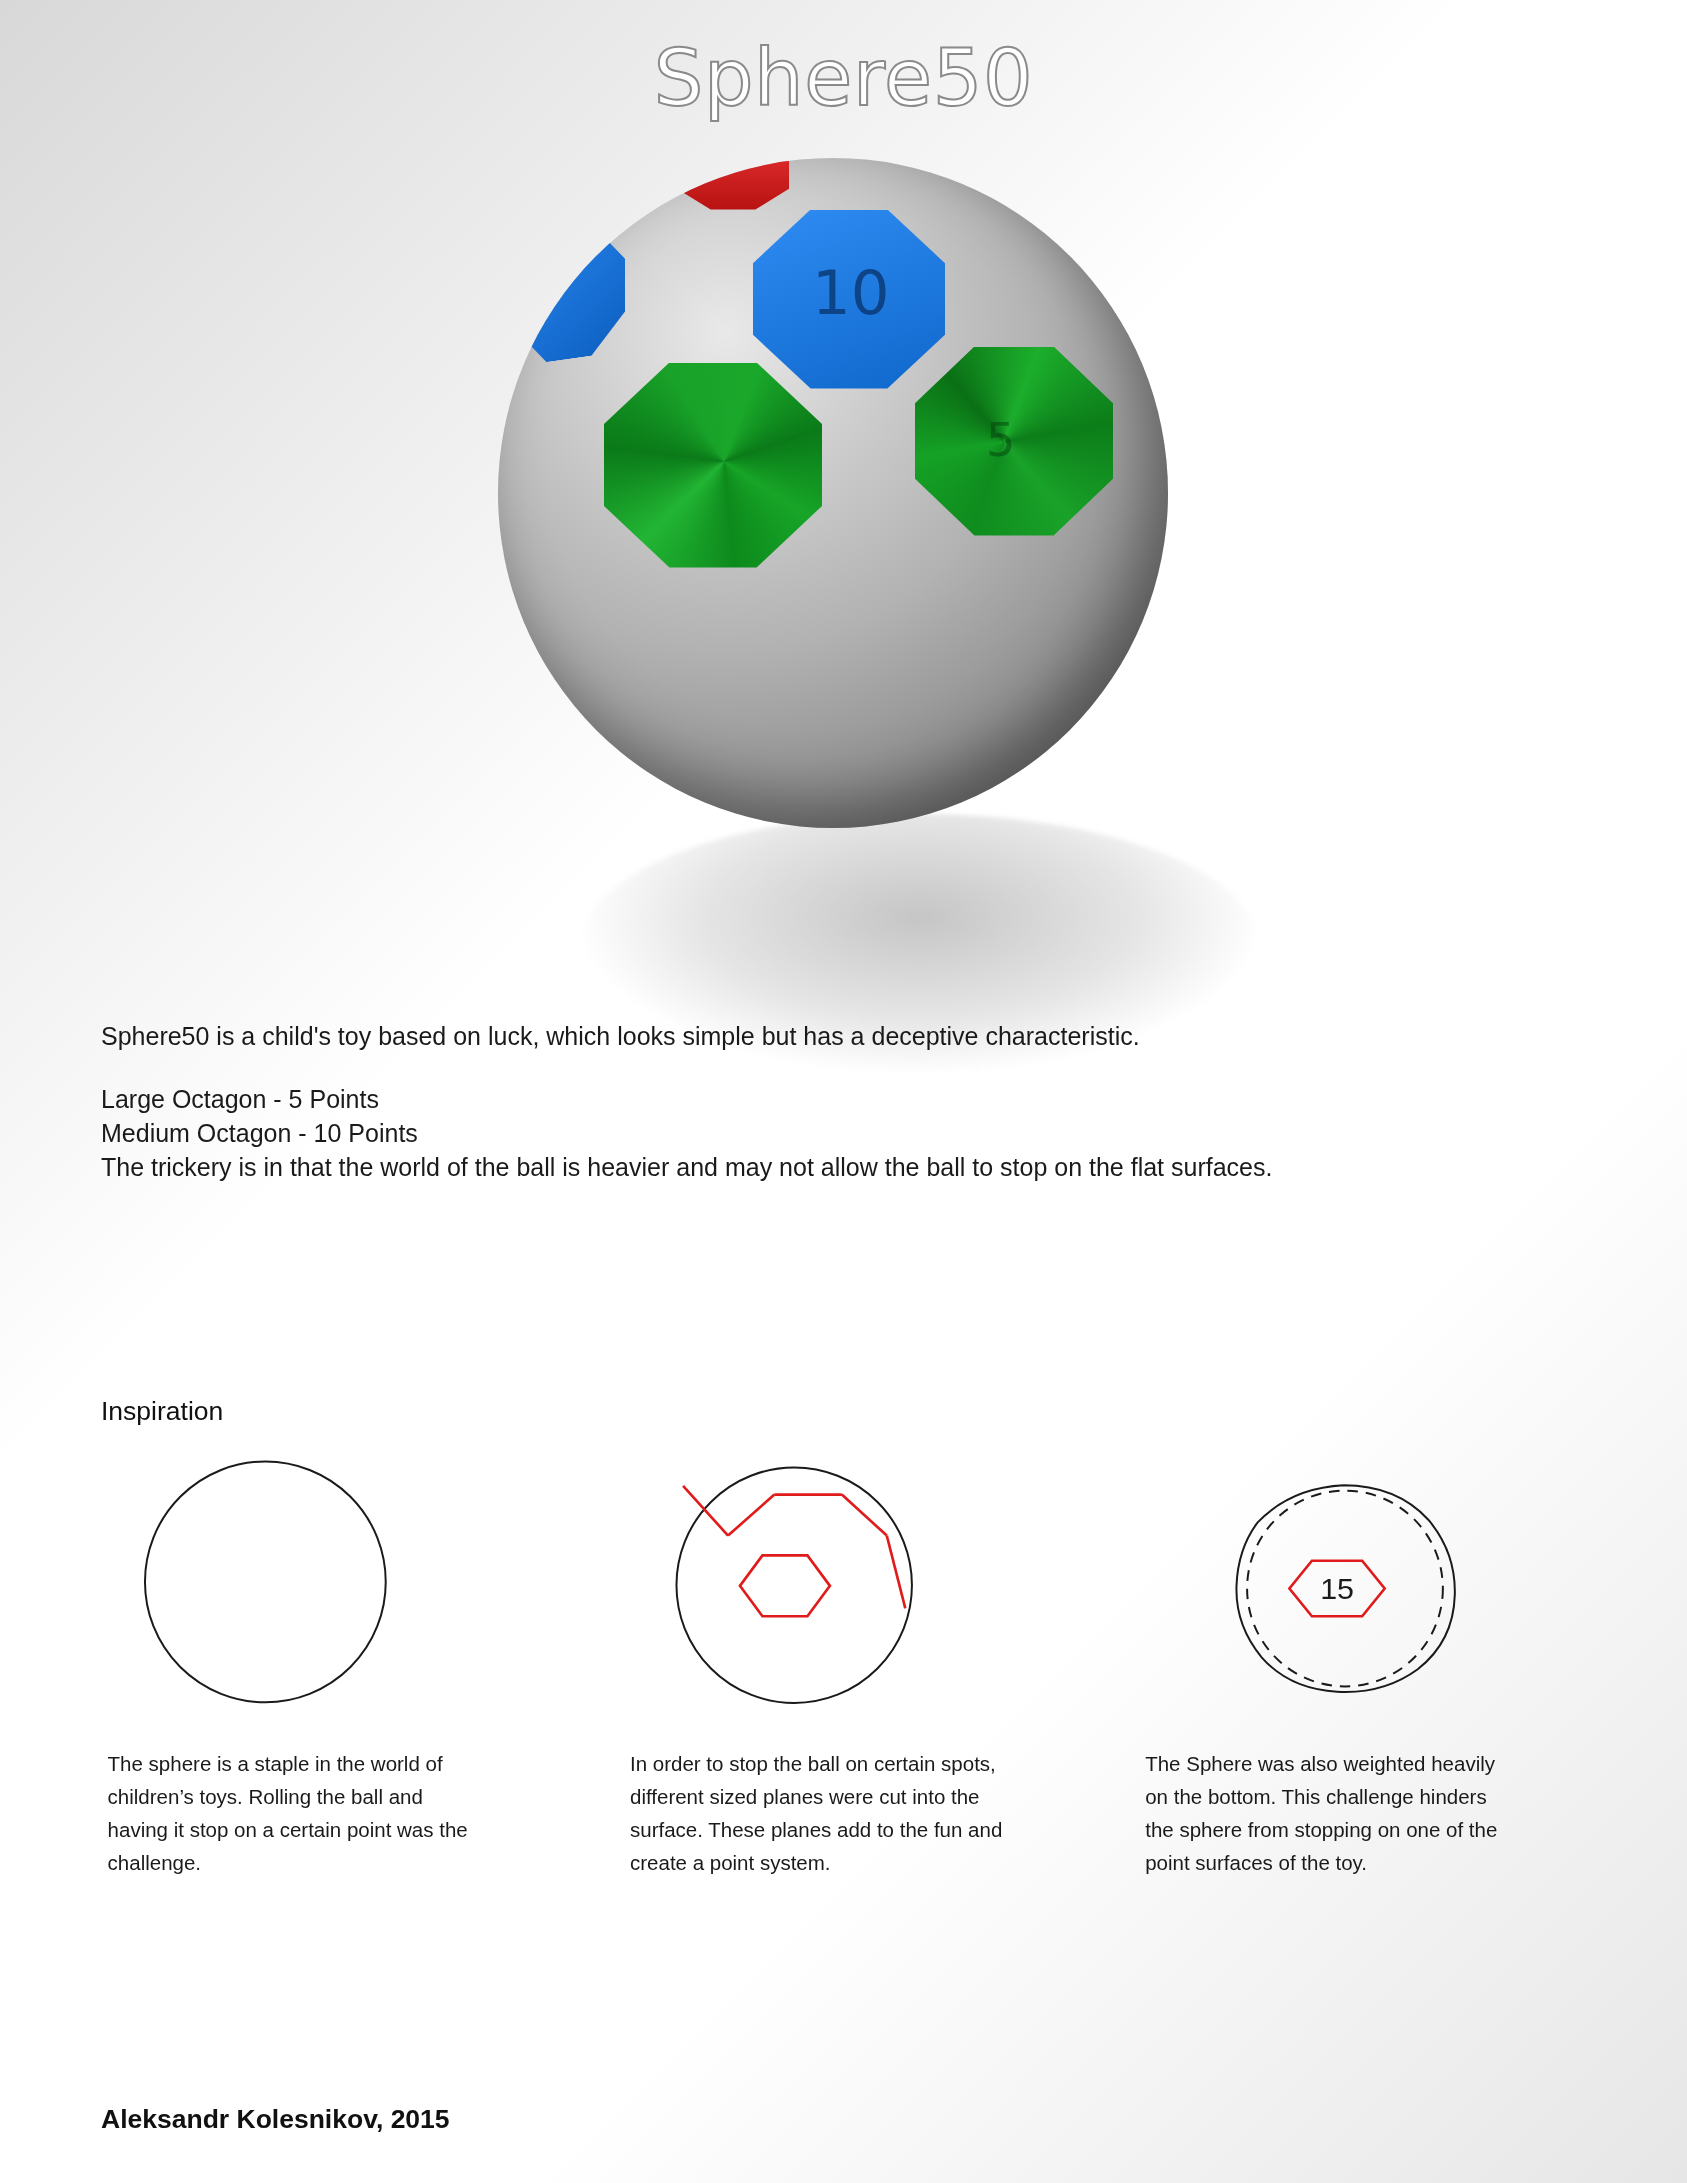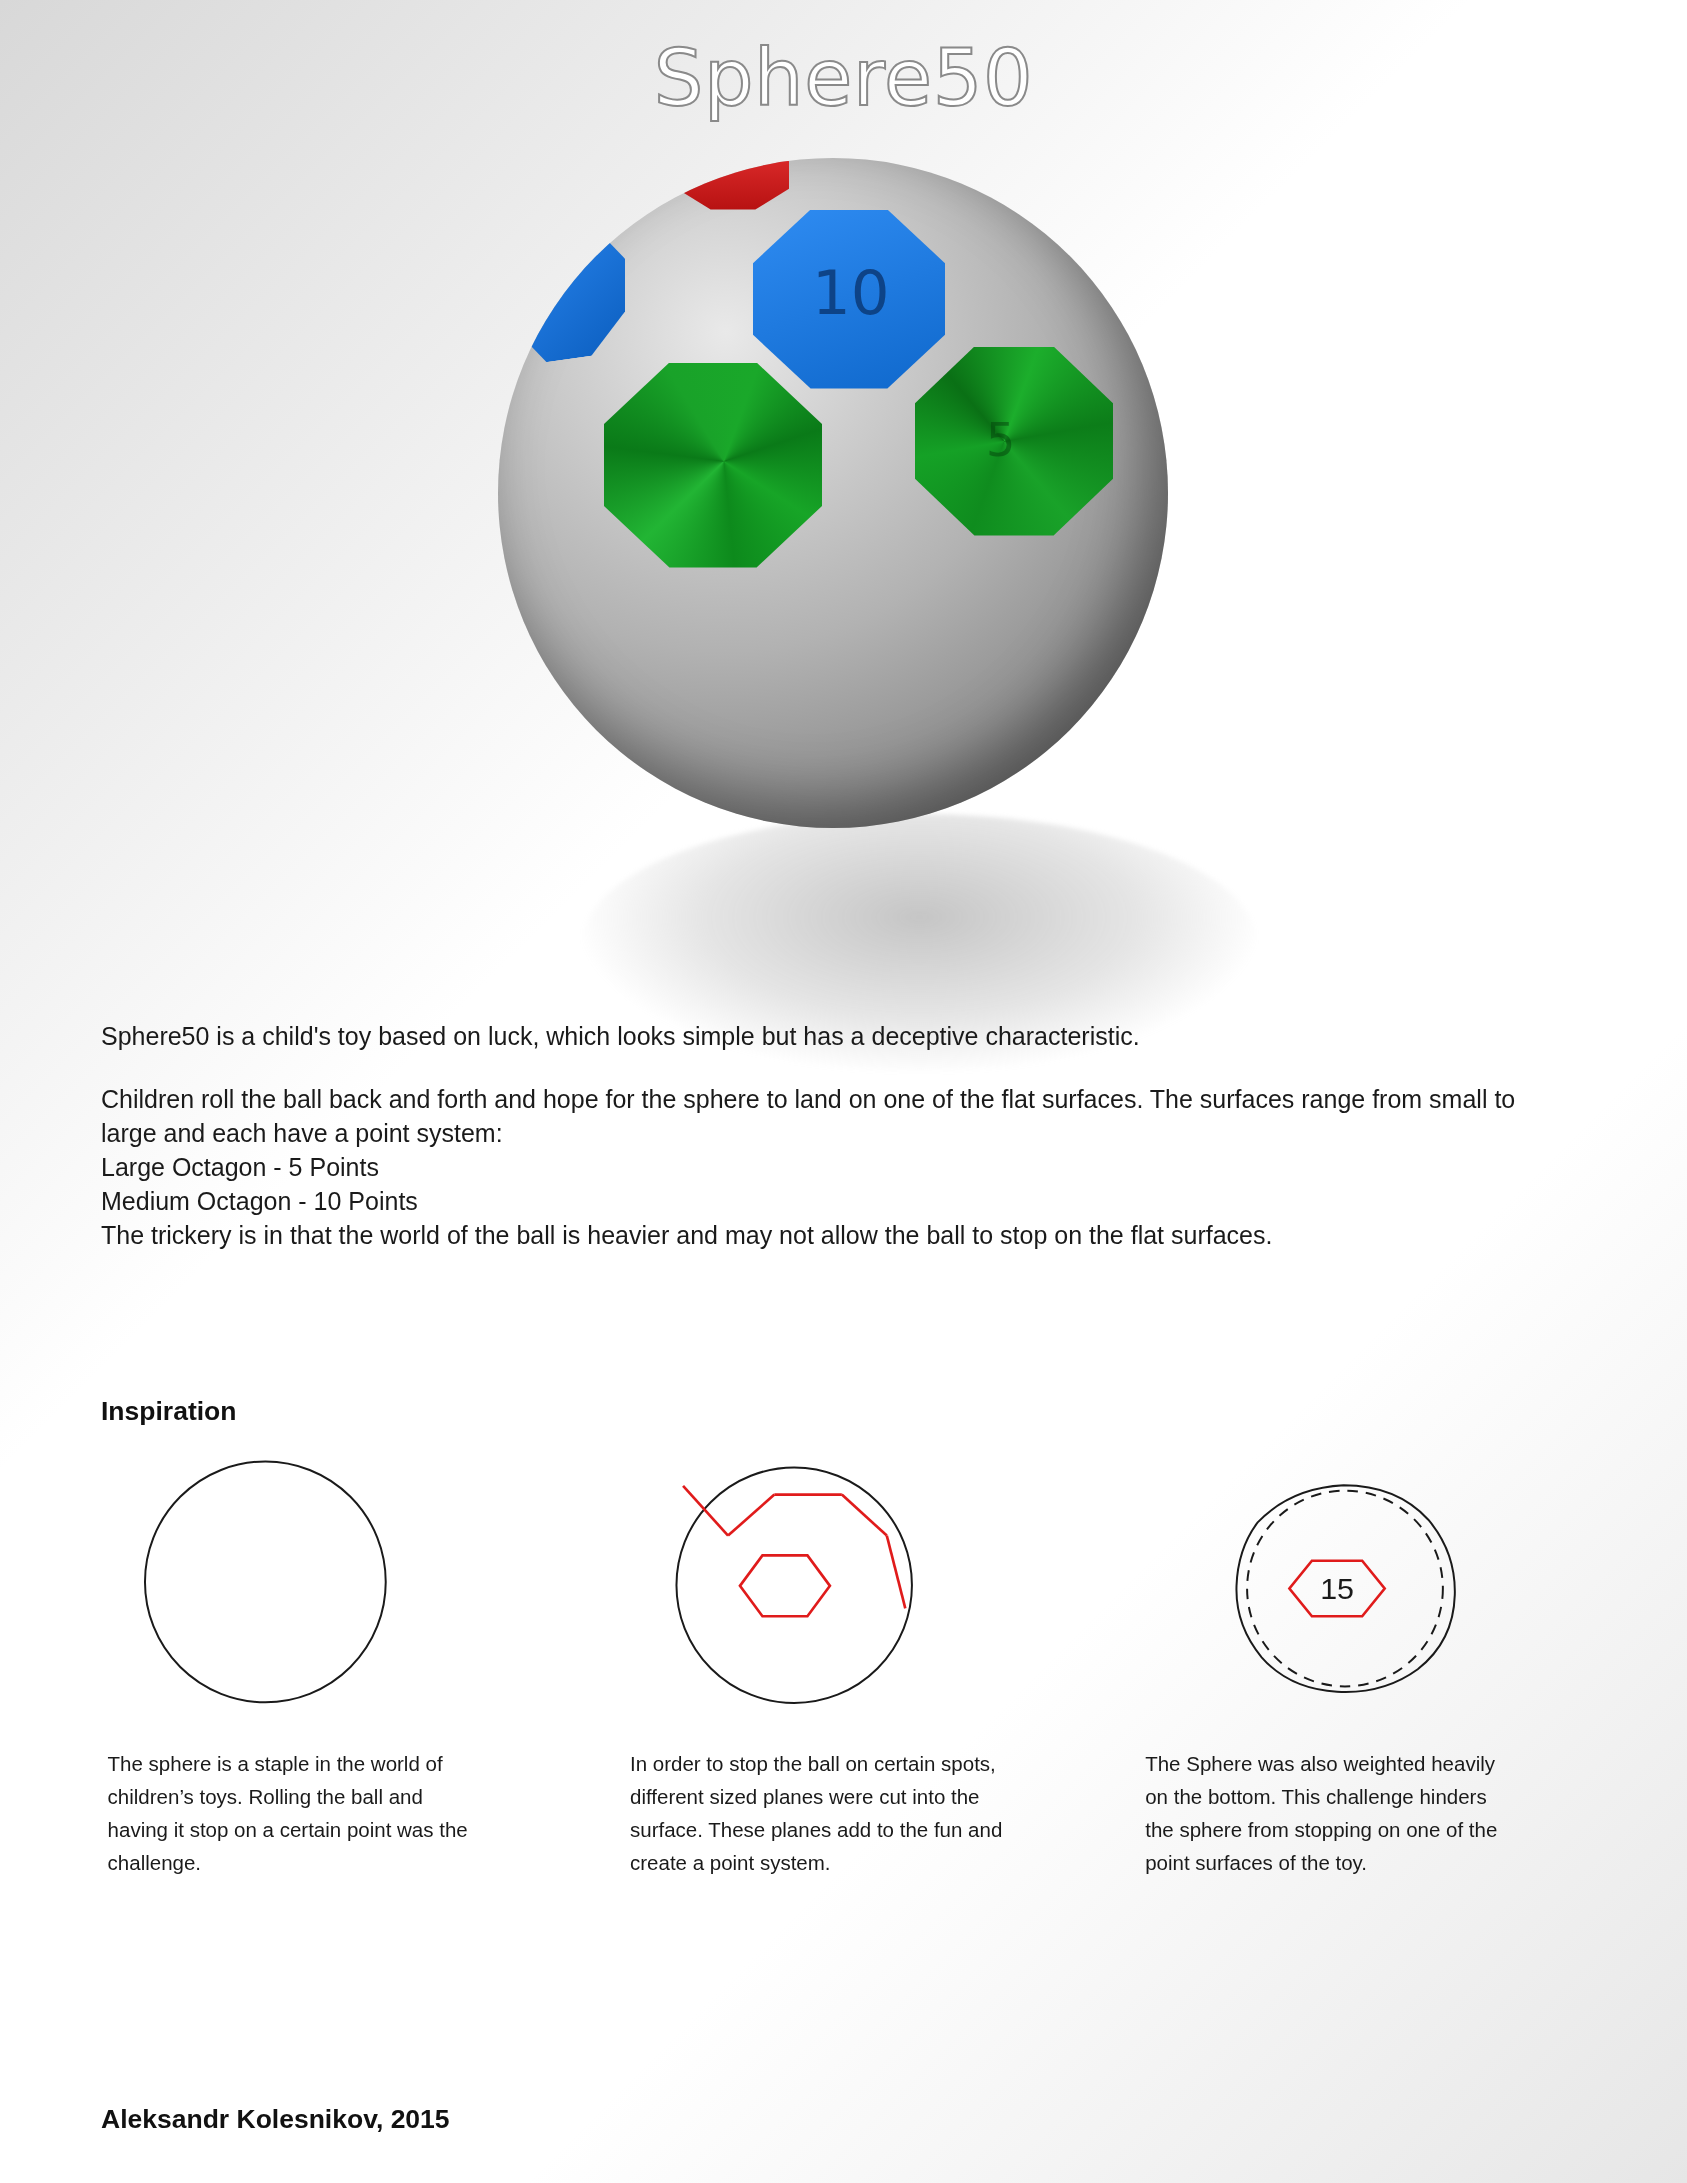--- a/index.html
+++ b/index.html
@@ -100,21 +100,21 @@
     margin: 0 0 29px 0;
   }
   .body-copy p.tight {
     margin: 0;
   }
   .section-head {
     position: absolute;
     left: 101px;
     top: 1396px;
     font-size: 26.5px;
-    font-weight: bold;
+    font-weight: normal;
     color: #111111;
   }
 
   
   .insp-row {
     position: absolute;
     left: 93px;
     top: 1456px;
     width: 1502px;
     height: 516px;
@@ -180,21 +180,20 @@
         <div class="facet oct" style="left:417px; top:189px; width:198px; height:189px; background:
                conic-gradient(from 200deg at 45% 50%, #0f8c1e, #15a126, #0a7015, #1cae2c, #0c7d19, #19a229, #0f8c1e);"></div>
         <div class="facet-label" style="left:488px; top:255px; font-size:46px; color:#04440c; opacity:0.5;">5</div>
 
       </div>
     </div>
   </div>
 
   <div class="body-copy">
     <p>Sphere50 is a child's toy based on luck, which looks simple but has a deceptive characteristic.</p>
-    <p class="tight">Children roll the ball back and forth and hope for the sphere to land on one of the flat surfaces. The surfaces range from small to large and each have a point system:</p>
     <p class="tight">Large Octagon - 5 Points</p>
     <p class="tight">Medium Octagon - 10 Points</p>
     <p class="tight">The trickery is in that the world of the ball is heavier and may not allow the ball to stop on the flat surfaces.</p>
   </div>
 
   <div class="section-head">Inspiration</div>
 
   <div class="insp-row">
 
     <div class="insp-col c1">

